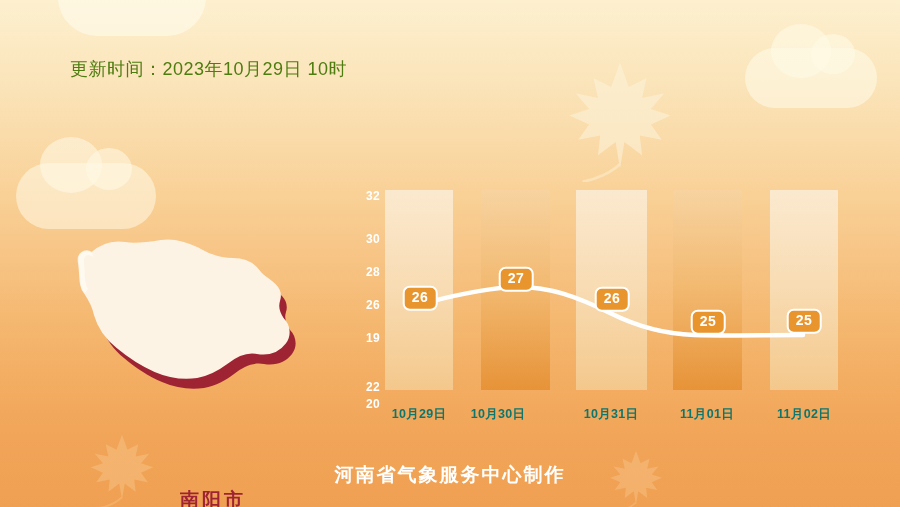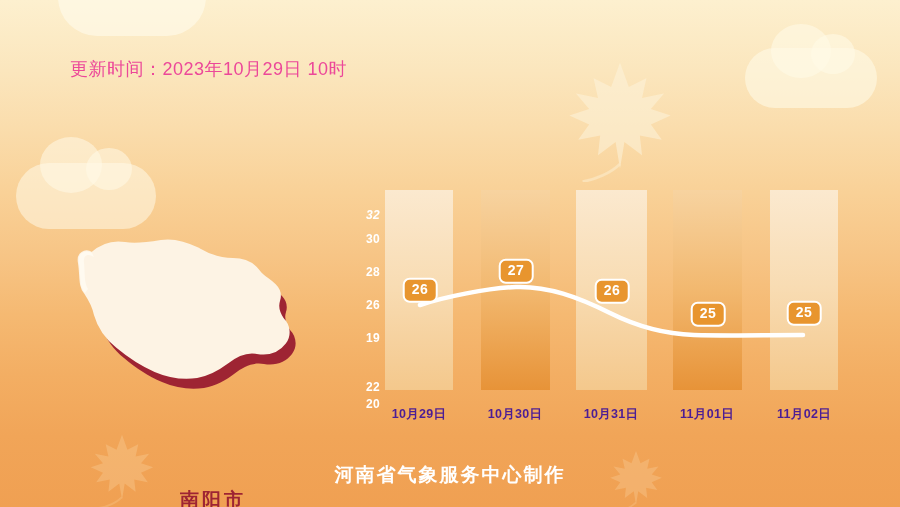--- a/index.html
+++ b/index.html
@@ -55,21 +55,21 @@
   .leaf-2 { left:88px;  top:432px; width:68px;  height:76px;  opacity:.30; }
   .leaf-3 { left:608px; top:448px; width:56px;  height:64px;  opacity:.26; }
 
   
   .header { position:absolute; left:70px; top:42px; }
   .title {
     font-size:41px; font-weight:bold; color:#ef8f21;
     letter-spacing:2px; line-height:1.1; white-space:nowrap;
   }
   .subtitle {
-    margin-top:15px; font-size:18px; color:#ec4899;
+    margin-top:15px; font-size:18px; color:#4d7c0f;
     letter-spacing:.5px; white-space:nowrap;
   }
 
   
   .map-wrap { position:absolute; left:40px; top:205px; width:300px; height:200px; }
   .map-label {
     position:absolute; left:140px; top:282px;
     font-size:19px; font-weight:bold; color:#9e2433;
     letter-spacing:3px; white-space:nowrap;
   }
@@ -84,32 +84,33 @@
   .ylabels { position:absolute; left:0; top:0; width:34px; height:100%; }
   .ytick {
     position:absolute; right:2px; width:30px; text-align:right;
     font-size:12px; color:#ffffff; font-weight:bold;
     transform:translateY(-50%); letter-spacing:.3px;
   }
 
   .xlabels { position:absolute; left:0; bottom:0; width:100%; height:24px; }
   .xtick {
     position:absolute; bottom:2px; text-align:center;
-    font-size:12.5px; color:#4c1d95; font-weight:bold;
+    font-size:12.5px; color:#0f766e; font-weight:bold;
     letter-spacing:.3px; transform:translateX(-50%); white-space:nowrap;
   }
 
   .curve { position:absolute; left:0; top:0; width:540px; height:240px; }
 
   .pt-label {
     position:absolute; transform:translate(-50%,-50%);
     background:#e8952e; border:2px solid #ffffff;
     border-radius:7px; color:#ffffff; font-weight:bold;
     font-size:14px; padding:1px 7px 2px; line-height:1.25;
     letter-spacing:.5px;
+    margin-top:8px;
   }
 
   
   .footer {
     position:absolute; left:0; right:0; top:462px; text-align:center;
     font-size:19px; color:#ffffff; font-weight:bold; letter-spacing:2px;
   }
 </style>
 </head>
 <body>
@@ -174,21 +175,21 @@
 
     <div class="bars">
       <div class="bar light" style="left:37px;width:68px;"></div>
       <div class="bar dark" style="left:133px;width:69px;"></div>
       <div class="bar light" style="left:228px;width:71px;"></div>
       <div class="bar dark" style="left:325px;width:69px;"></div>
       <div class="bar light" style="left:422px;width:68px;"></div>
     </div>
 
     <div class="ylabels">
-      <div class="ytick" style="top:30px;font-style:italic;">32</div>
+      <div class="ytick" style="top:11px;">32</div>
       <div class="ytick" style="top:54px;">30</div>
       <div class="ytick" style="top:87px;">28</div>
       <div class="ytick" style="top:120px;">26</div>
       <div class="ytick" style="top:153px;">19</div>
       <div class="ytick" style="top:202px;">22</div>
       <div class="ytick" style="top:219px;">20</div>
     </div>
 
     <svg class="curve" viewBox="0 0 540 240">
       <path d="M72 120 C 96 112, 140 103, 168 102 C 200 101, 230 112, 262 128
@@ -196,21 +197,21 @@
     </svg>
 
     <div class="pt-label" style="left:72px;top:105px;">26</div>
     <div class="pt-label" style="left:168px;top:86px;">27</div>
     <div class="pt-label" style="left:264px;top:106px;">26</div>
     <div class="pt-label" style="left:360px;top:129px;">25</div>
     <div class="pt-label" style="left:456px;top:128px;">25</div>
 
     <div class="xlabels">
       <div class="xtick" style="left:71px;">10月29日</div>
-      <div class="xtick" style="left:167px;margin-top:34px;">10月30日</div>
+      <div class="xtick" style="left:150px;margin-top:34px;">10月30日</div>
       <div class="xtick" style="left:263px;">10月31日</div>
       <div class="xtick" style="left:359px;text-align:right;">11月01日</div>
       <div class="xtick" style="left:456px;">11月02日</div>
     </div>
   </div>
 
   <div class="footer">河南省气象服务中心制作</div>
 
 </div>
 

